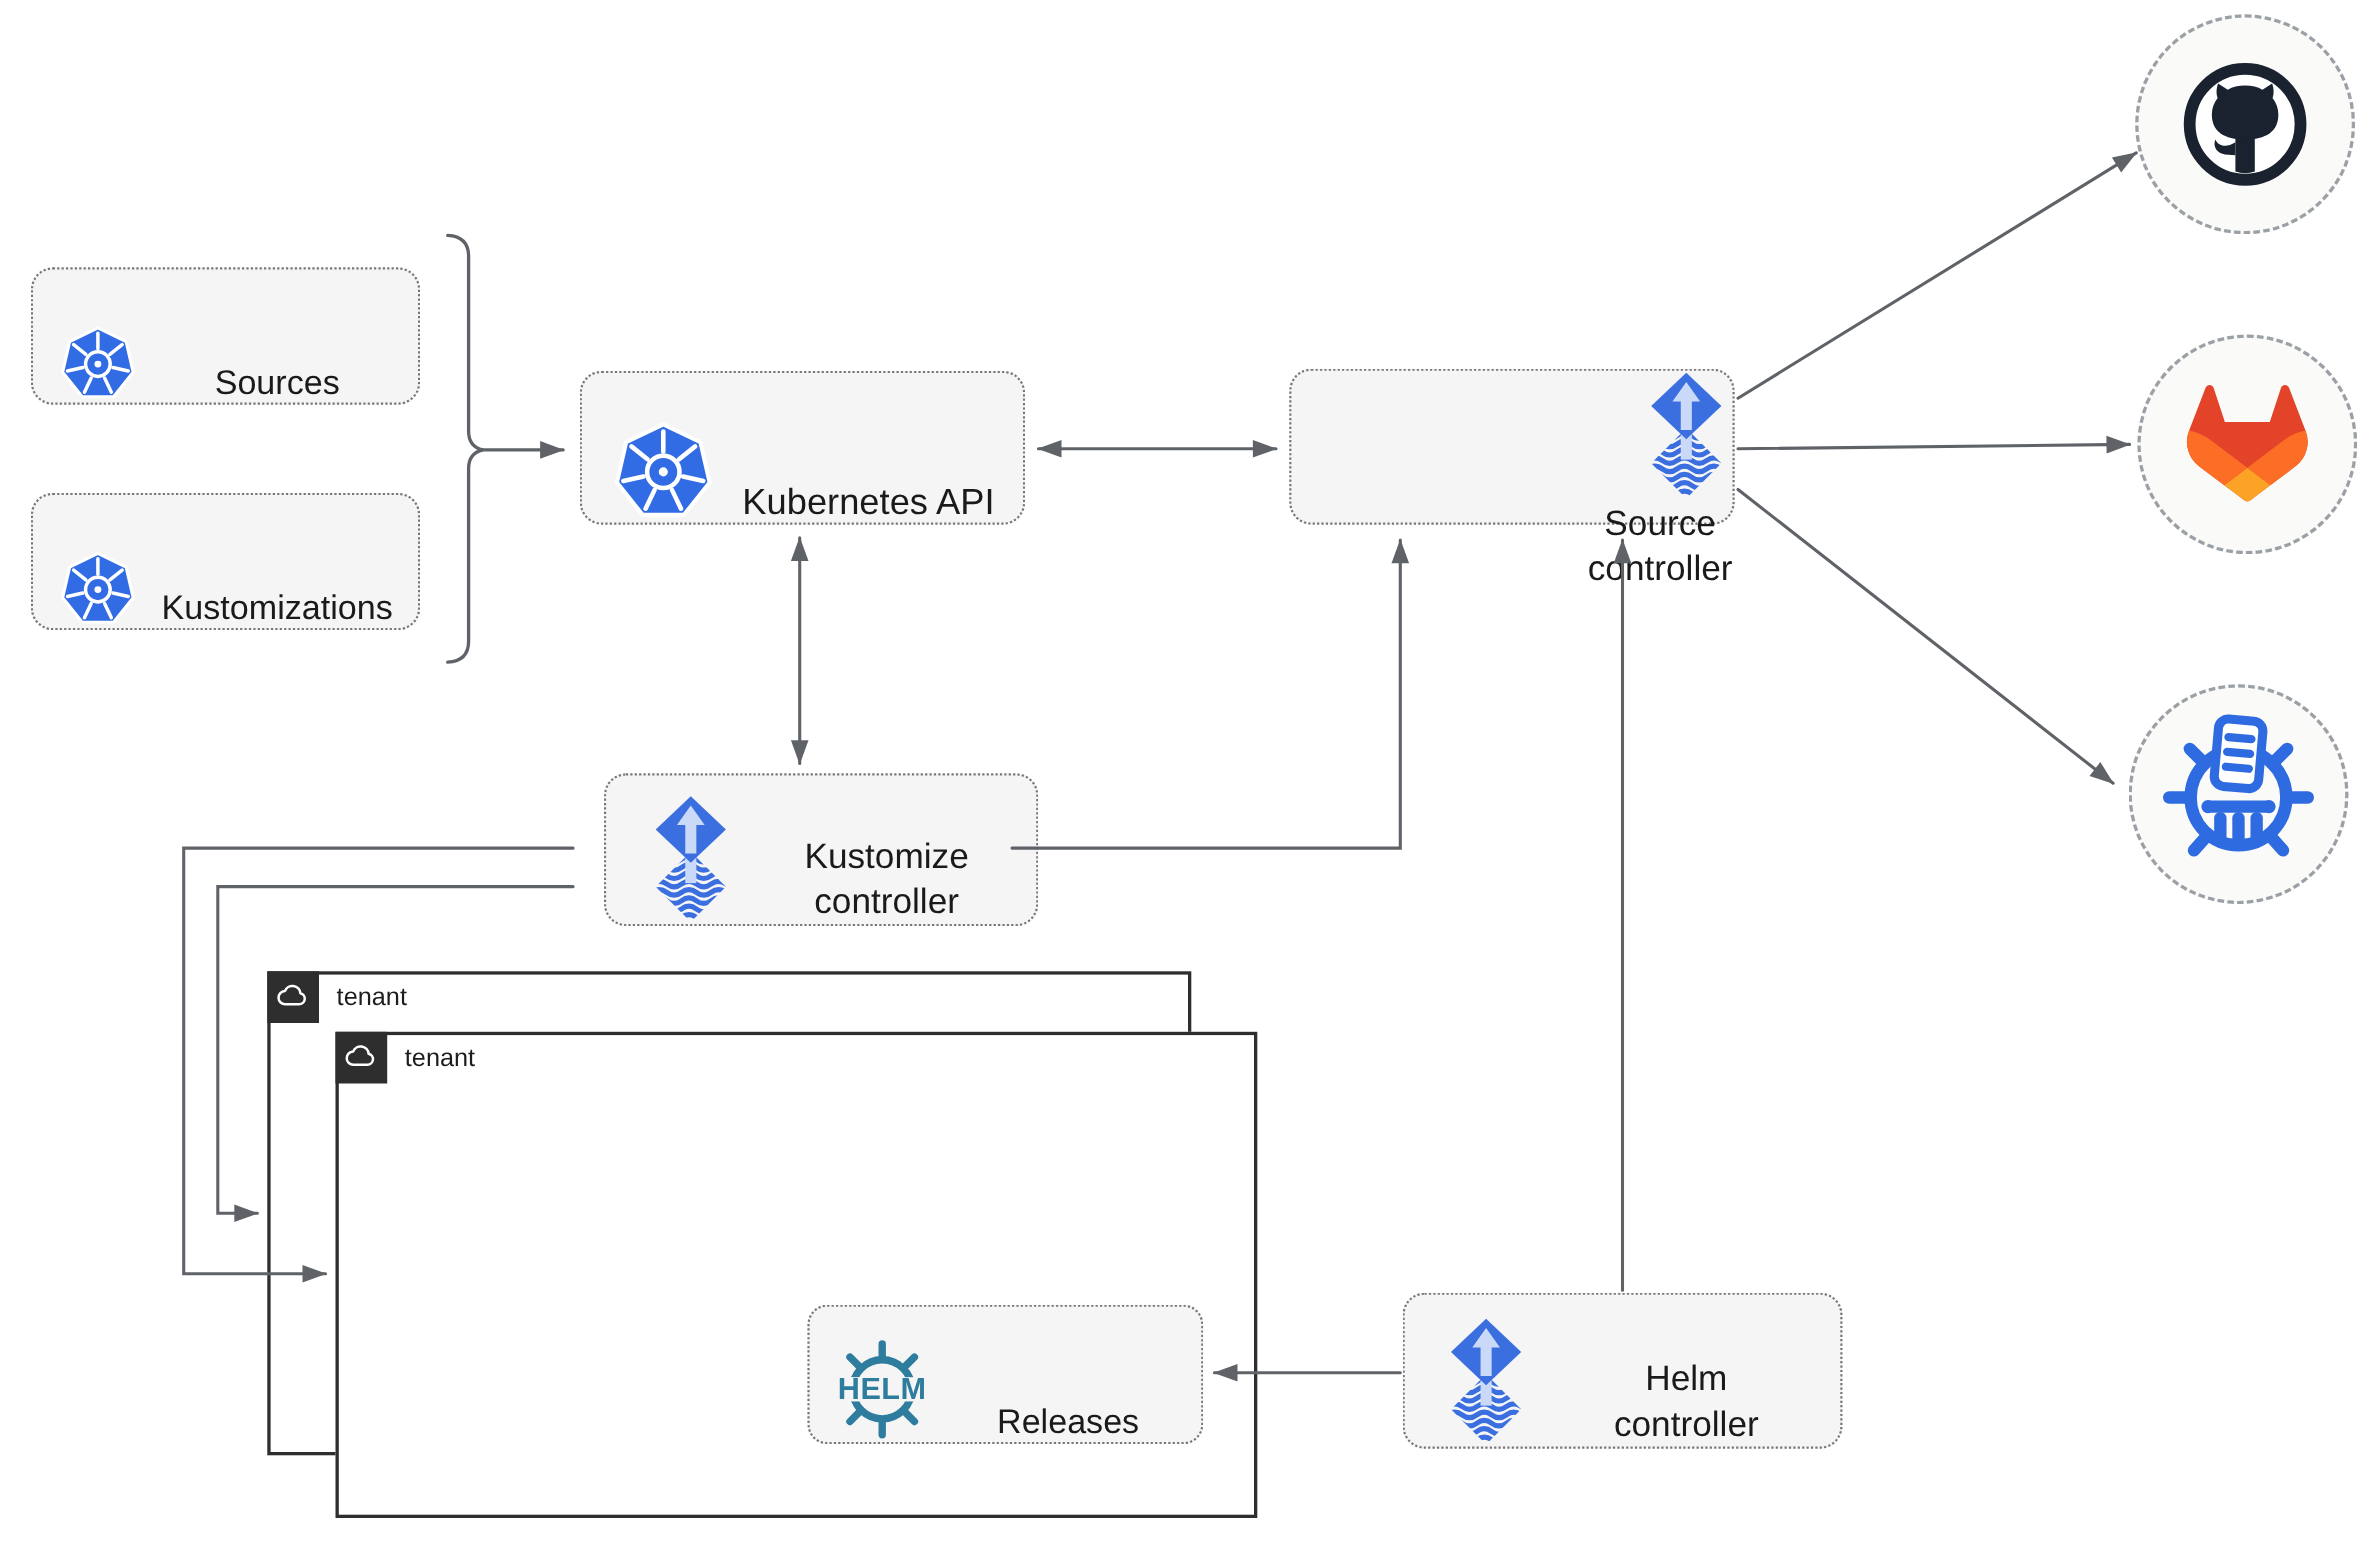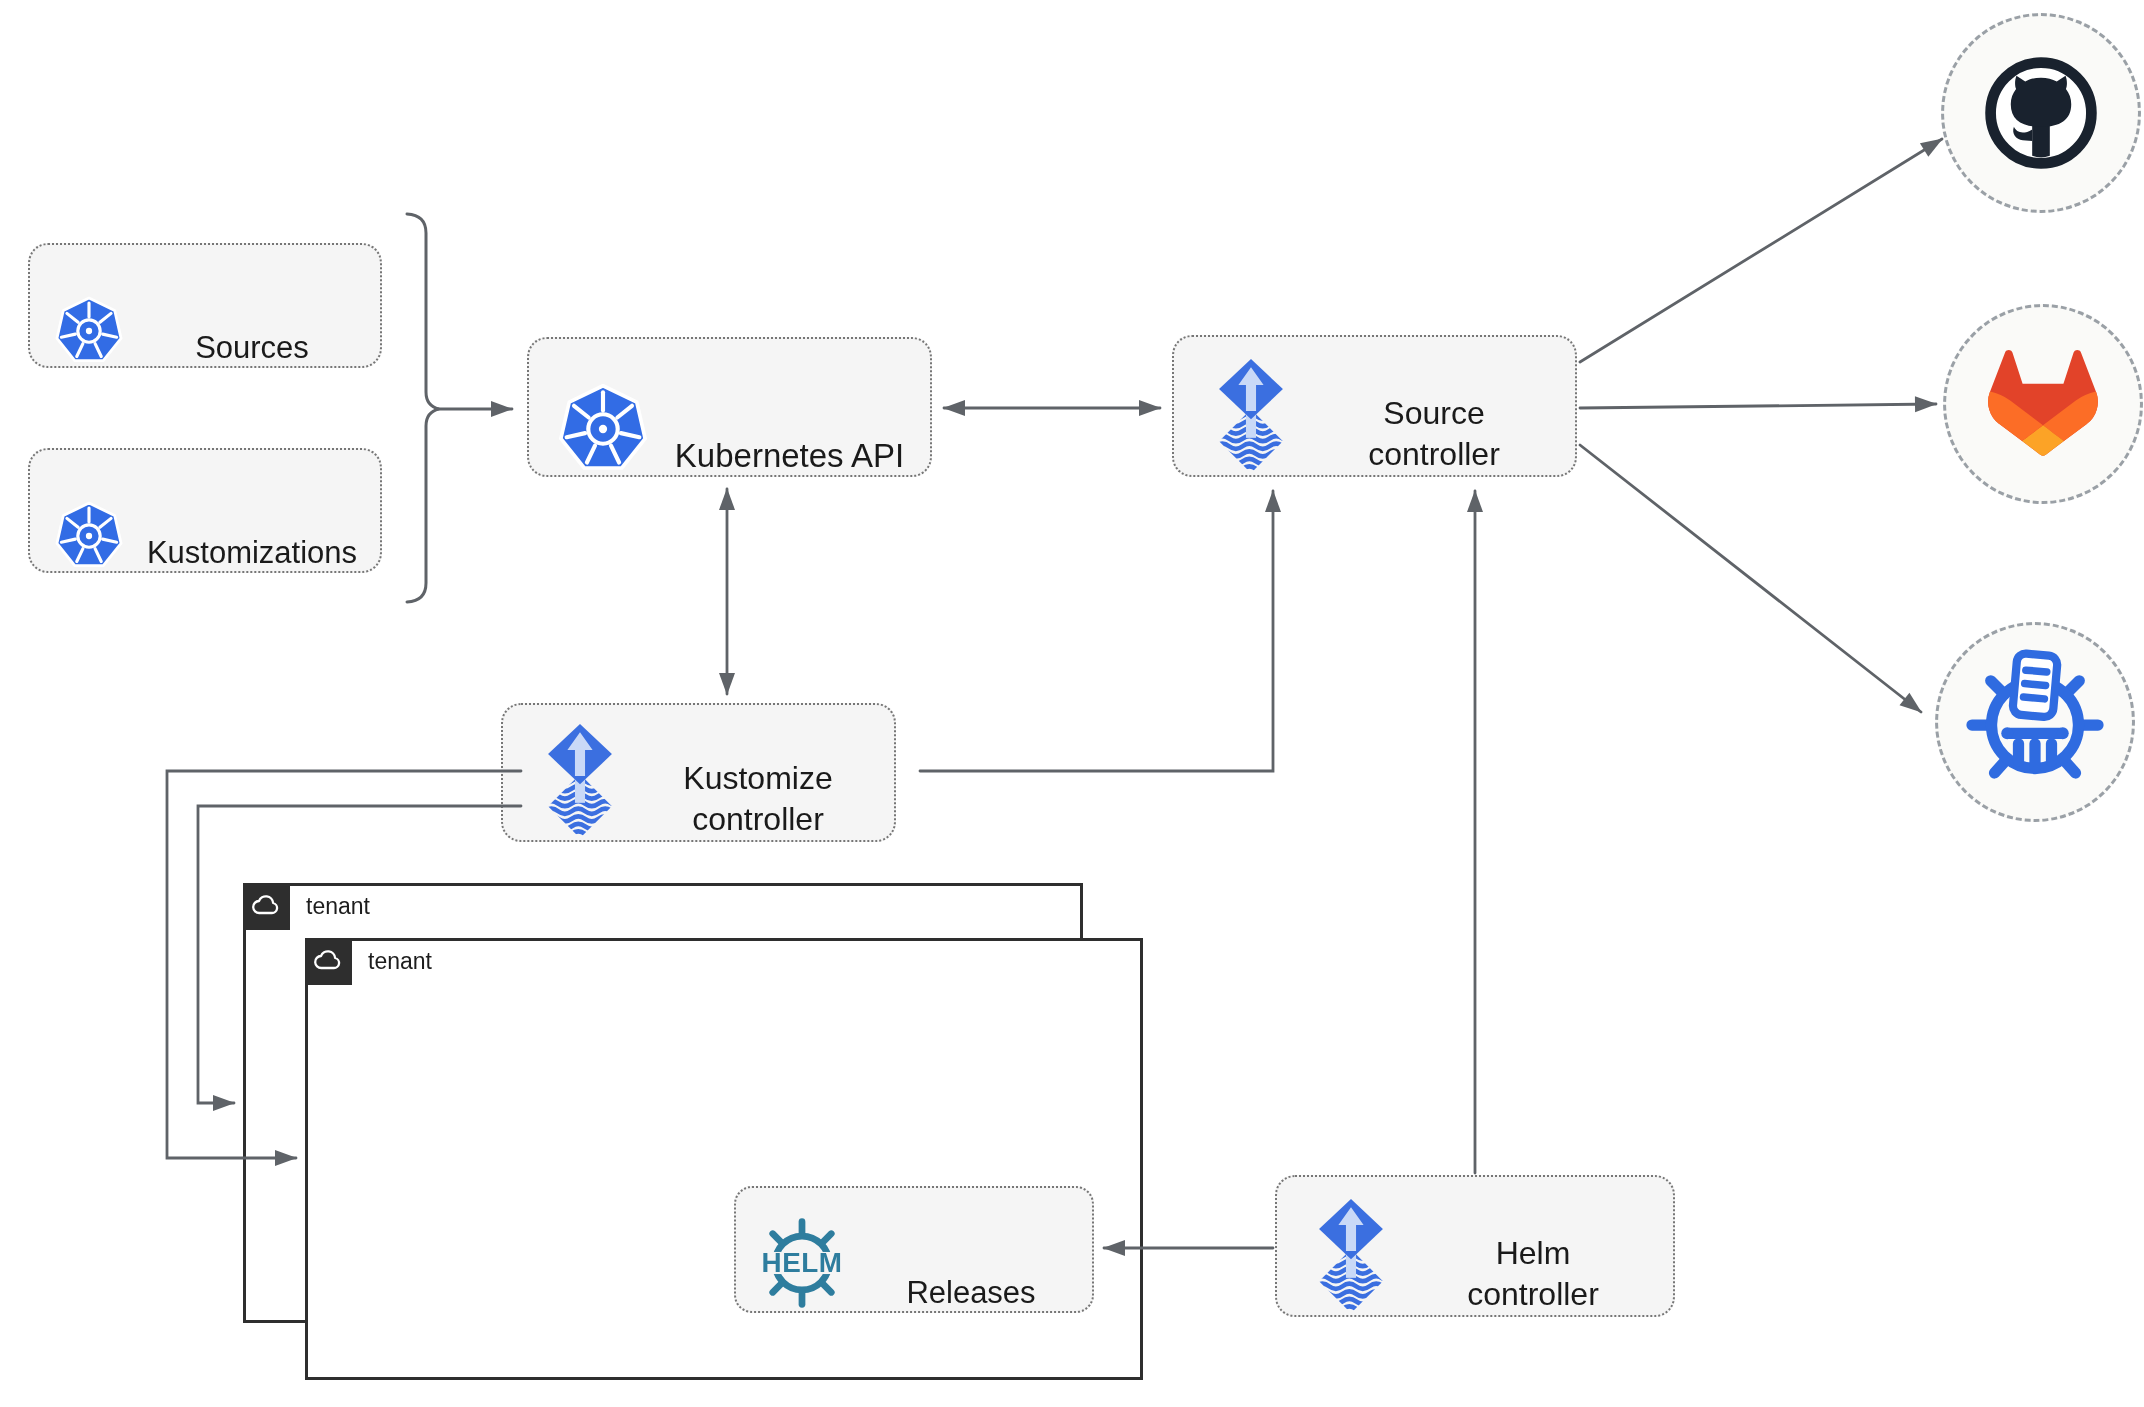--- a/index.html
+++ b/index.html
@@ -108,31 +108,31 @@
     <div class="lbl" style="font-size:33px;">Kubernetes API</div>
   </div>
 
   <div class="node" style="left:28px;top:448px;width:354px;height:125px;padding-left:24px;">
     <svg class="ico" width="70" height="70" viewBox="0 0 100 100">
         <use href="#sym-k8s"></use>
       </svg>
     <div class="lbl">Kustomizations</div>
   </div>
 
-  <div class="node" style="left:1172px;top:335px;width:405px;height:142px;padding-left:35px;">
+  <div class="node" style="left:1172px;top:335px;width:405px;height:142px;padding-left:35px;flex-direction:column;">
     <svg class="ico" width="84" height="118" viewBox="0 0 100 140">
         <use href="#sym-flux"></use>
       </svg>
     <div class="lbl2">
       <span>Source</span>
       <span>controller</span>
     </div>
   </div>
 
-  <div class="node" style="left:501px;top:703px;width:395px;height:139px;padding-left:35px;">
+  <div class="node" style="left:549px;top:703px;width:395px;height:139px;padding-left:35px;">
     <svg class="ico" width="84" height="118" viewBox="0 0 100 140">
         <use href="#sym-flux"></use>
       </svg>
     <div class="lbl2">
       <span>Kustomize</span>
       <span>controller</span>
     </div>
   </div>
 
   <div class="tenant" style="left:243px;top:883px;width:840px;height:440px;">

